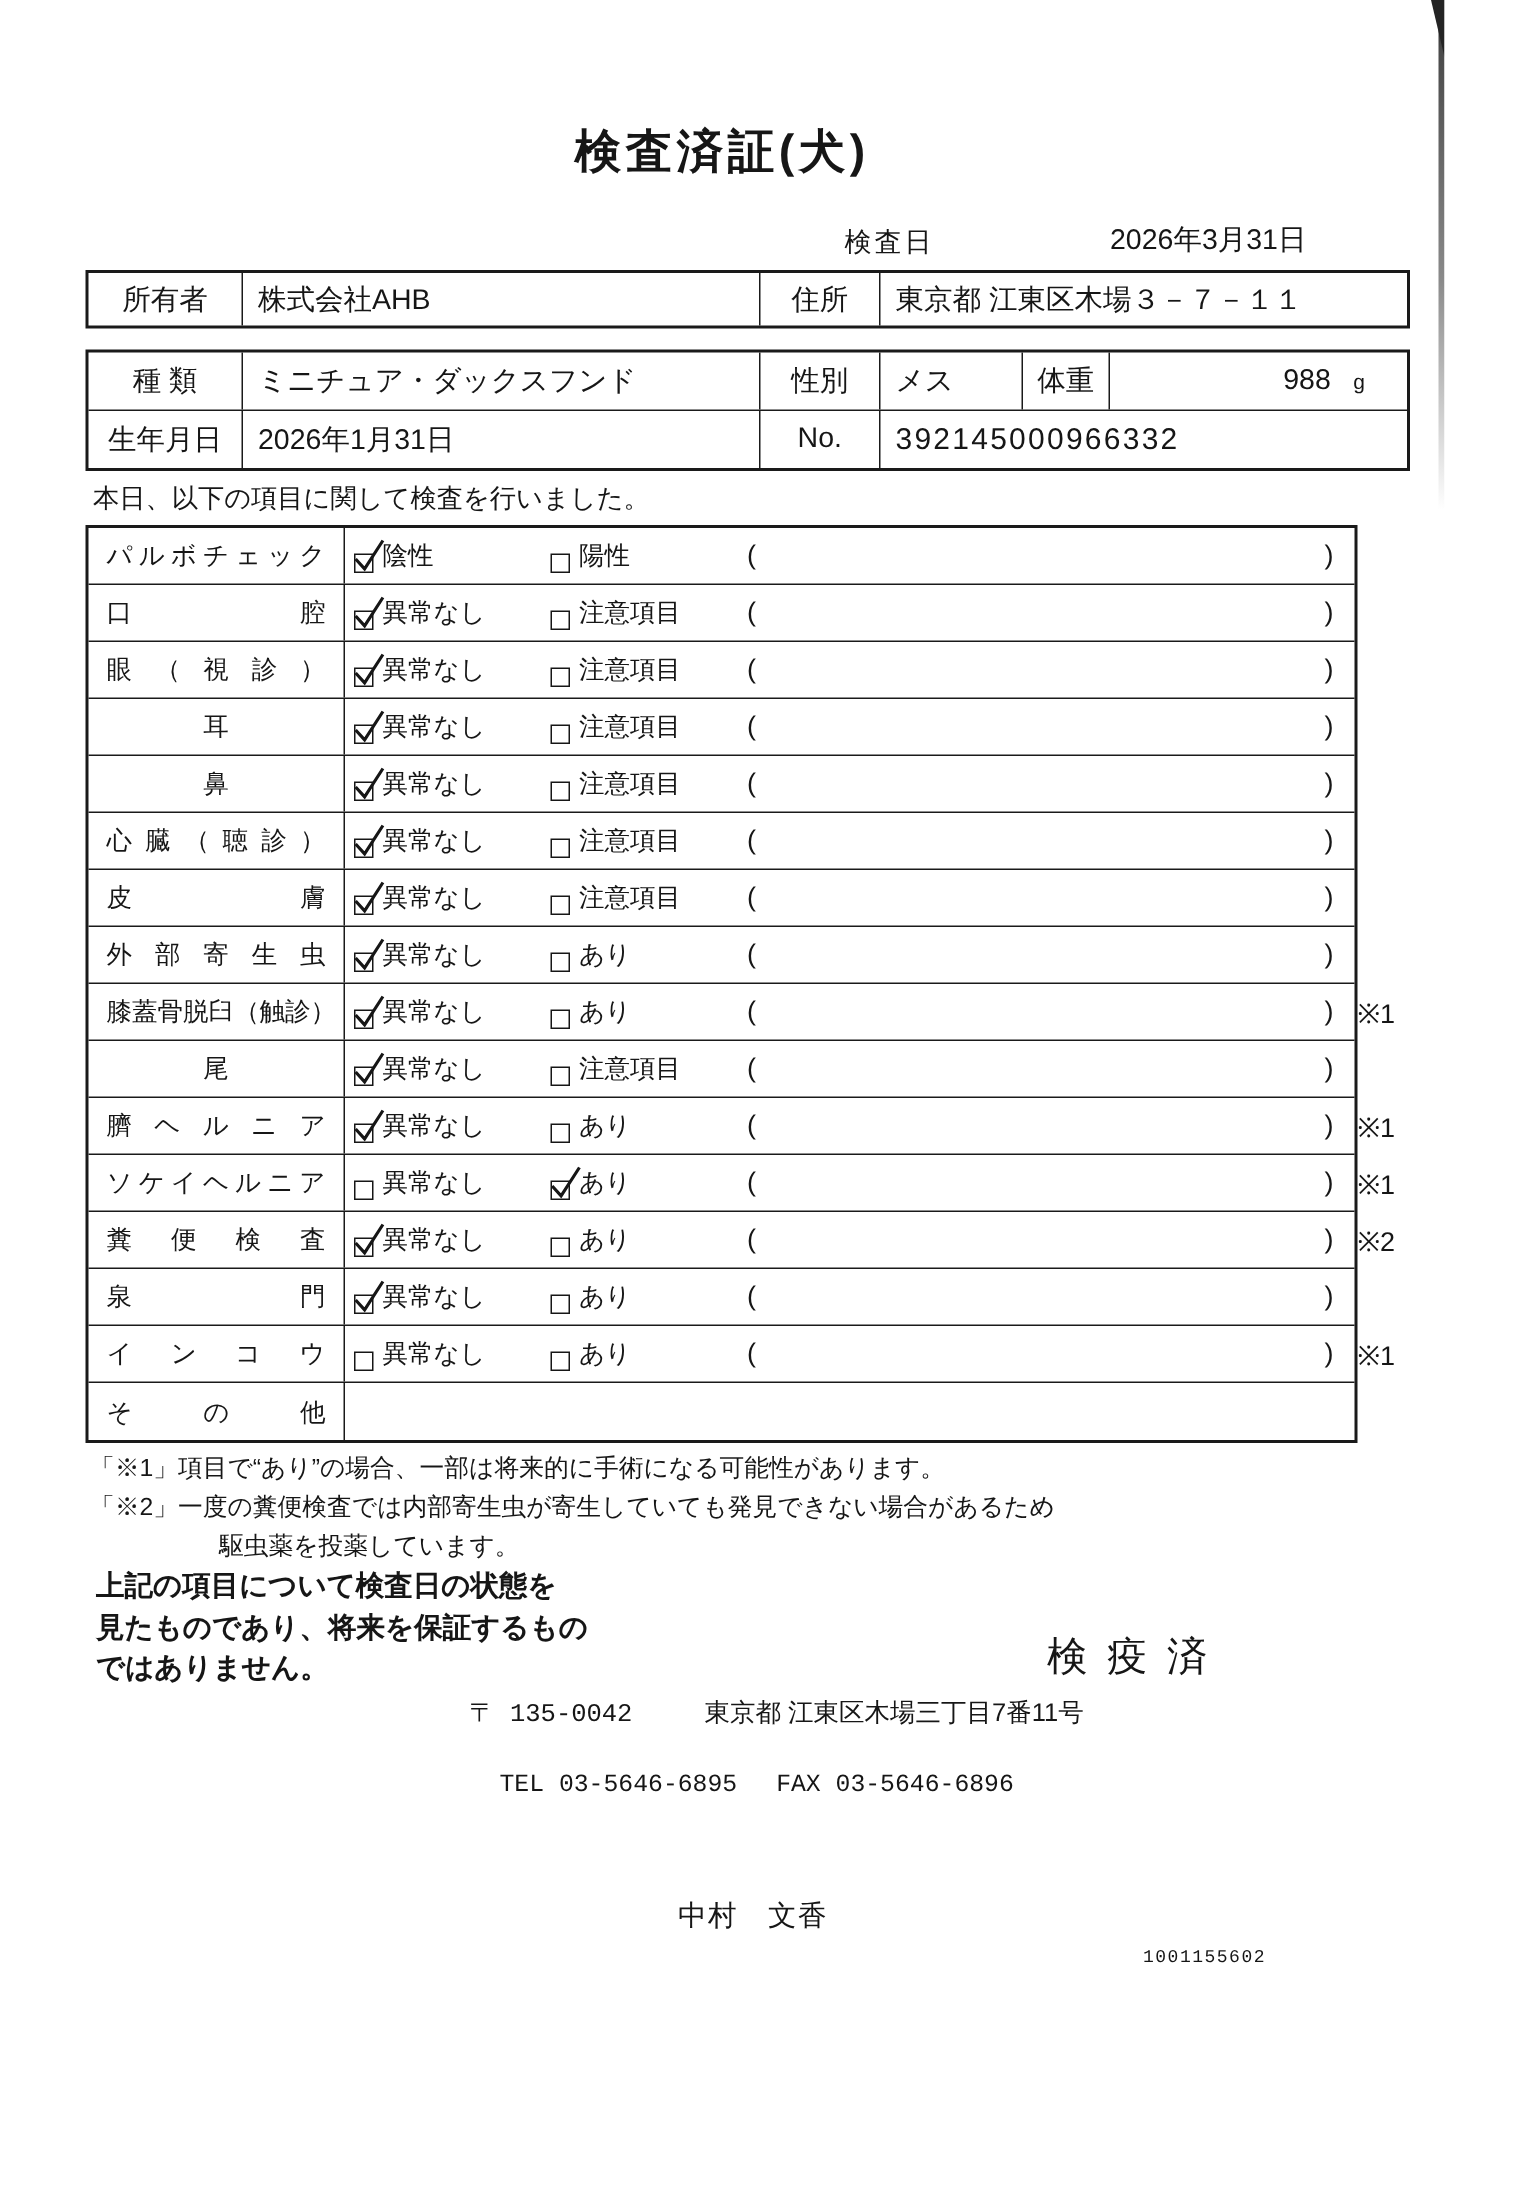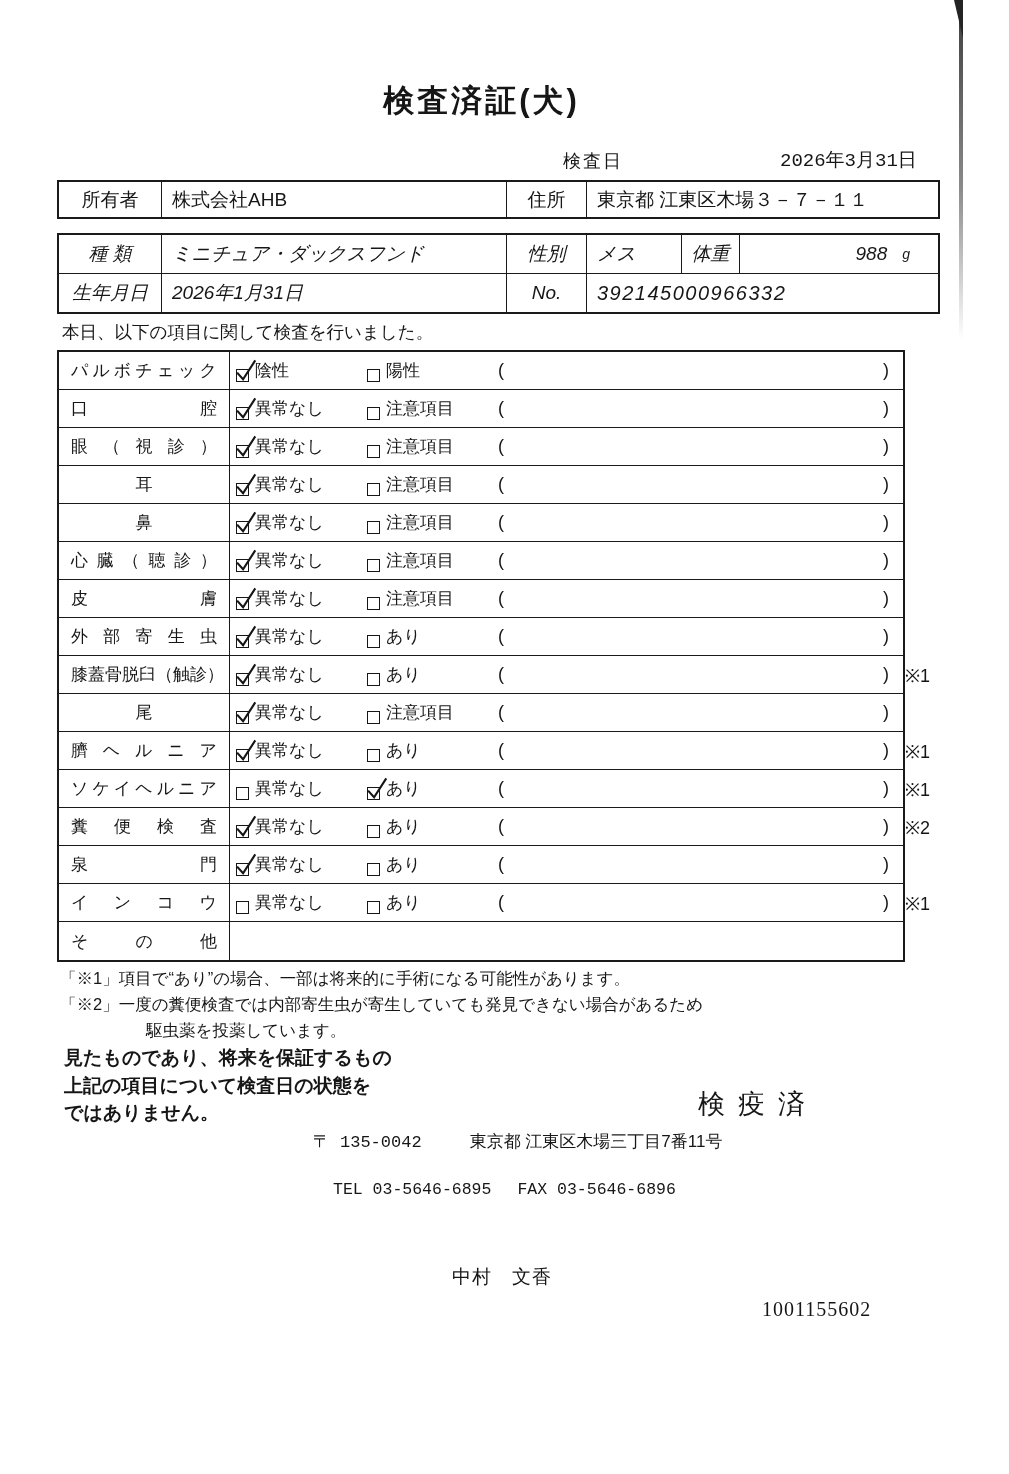--- a/index.html
+++ b/index.html
@@ -2,24 +2,24 @@
 <html><head>
 <meta charset="utf-8">
 <style>
   html,body{margin:0;padding:0;background:#ffffff;}
   .page{position:relative;width:963px;height:1474px;background:#ffffff;
         font-family:"Liberation Sans",sans-serif;color:#161616;overflow:hidden;}
   .abs{position:absolute;}
 
   .title{left:0;right:0;top:80px;text-align:center;font-size:31px;font-weight:600;letter-spacing:3px;}
   .date-label{left:563px;top:149px;font-size:18px;font-weight:500;letter-spacing:2px;text-align:center;}
-  .date-value{left:780px;top:147px;font-size:19px;font-family:Liberation Mono, monospace;}
+  .date-value{left:740px;top:147px;font-size:19px;}
 
   .tblA{left:57px;top:180px;width:883px;height:39px;display:flex;border:2px solid #1a1a1a;box-sizing:border-box;}
-  .tblB{left:57px;top:233px;width:883px;height:81px;border:2px solid #1a1a1a;box-sizing:border-box;display:flex;flex-direction:column;font-style:italic;}
+  .tblB{left:57px;top:233px;width:883px;height:81px;border:2px solid #1a1a1a;box-sizing:border-box;display:flex;flex-direction:column;}
   .trow{display:flex;flex:1;border-bottom:1.5px solid #1a1a1a;}
   .trow:last-child{border-bottom:none;}
   .cell{display:flex;align-items:center;box-sizing:border-box;border-right:1.5px solid #1a1a1a;font-size:19px;}
   .cell:last-child{border-right:none;}
   .cell.lab{justify-content:center;font-weight:500;}
   .cell.val{padding-left:10px;}
   .w103{width:103px;flex:none;}
   .w345{width:345px;flex:none;}
   .w80{width:80px;flex:none;}
   .w95{width:95px;flex:none;}
@@ -57,21 +57,21 @@
   .disclaimer{left:64px;top:1044px;font-size:19px;font-weight:700;line-height:27.5px;}
   .stamp{left:698px;top:1086px;font-size:27px;letter-spacing:13px;font-weight:500;}
 
   .postal{left:313px;top:1130px;font-size:17px;display:flex;align-items:baseline;}
   .postal .zipcode{font-family:"Liberation Mono",monospace;margin-left:10px;}
   .postal .addr{margin-left:48px;}
   .telline{left:333px;top:1180px;font-size:16.5px;font-family:"Liberation Mono",monospace;display:flex;}
   .telline .fax{margin-left:26px;}
   .clinic{left:318px;top:1228px;font-size:23px;font-weight:500;letter-spacing:2px;}
   .person{left:452px;top:1264px;font-size:19px;font-weight:500;letter-spacing:1px;}
-  .docnum{left:762px;top:1298px;font-size:20px;font-family:Liberation Serif, serif;letter-spacing:1px;}
+  .docnum{left:762px;top:1298px;font-size:12px;font-family:Liberation Mono, monospace;letter-spacing:1px;}
 
   .artifact-strip{right:0;top:0;width:4px;height:340px;
       background:linear-gradient(to bottom,#1c1c1c 0%,#4a4a4a 10%,#8a8a8a 55%,rgba(160,160,160,0) 100%);}
   .artifact-corner{right:0;top:0;width:9px;height:38px;background:#242424;
       clip-path:polygon(100% 0,0 0,100% 100%);}
 </style>
 </head>
 <body>
 
 <div class="page">
@@ -554,22 +554,22 @@
     <div class="rest"></div>
     <div class="fmark"></div>
   </div>
 </div>
 
   <div class="abs fn fn1">「※1」項目で“あり”の場合、一部は将来的に手術になる可能性があります。</div>
   <div class="abs fn fn2a">「※2」一度の糞便検査では内部寄生虫が寄生していても発見できない場合があるため</div>
   <div class="abs fn fn2b">駆虫薬を投薬しています。</div>
 
   <div class="abs disclaimer">
+    <div>上記の項目について検査日の状態を</div>
     <div>見たものであり、将来を保証するもの</div>
-    <div>上記の項目について検査日の状態を</div>
     <div>ではありません。</div>
   </div>
 
   <div class="abs stamp">検疫済</div>
 
   <div class="abs postal">
     <span>〒</span>
     <span class="zipcode">135-0042</span>
     <span class="addr">東京都 江東区木場三丁目7番11号</span>
   </div>

